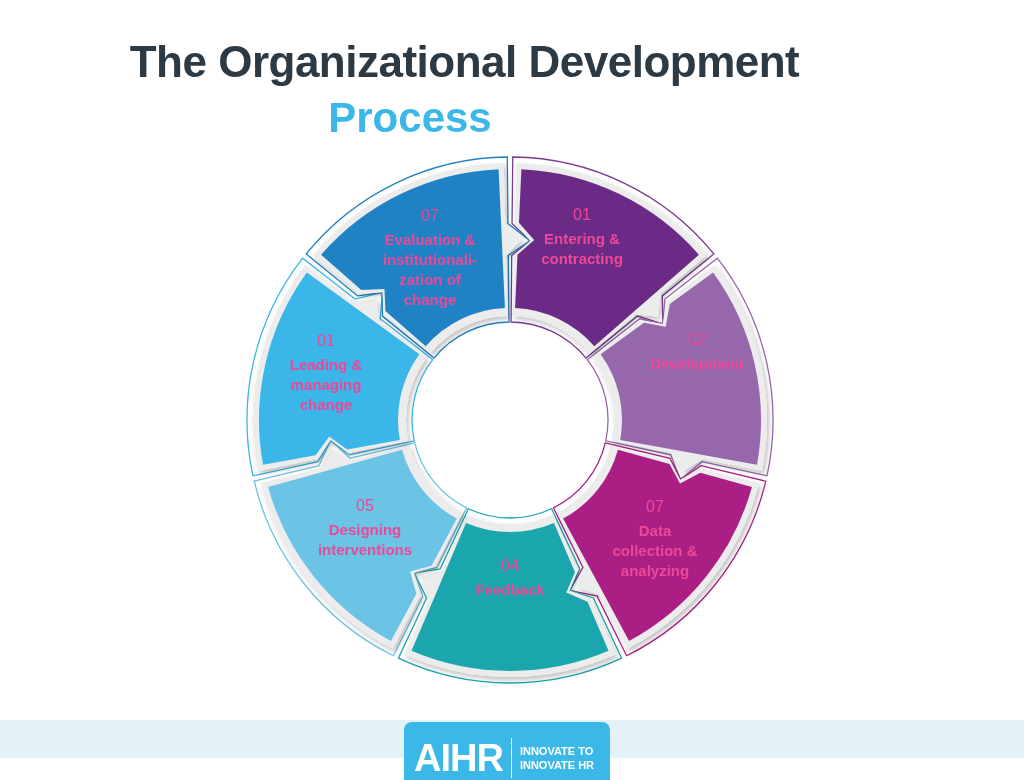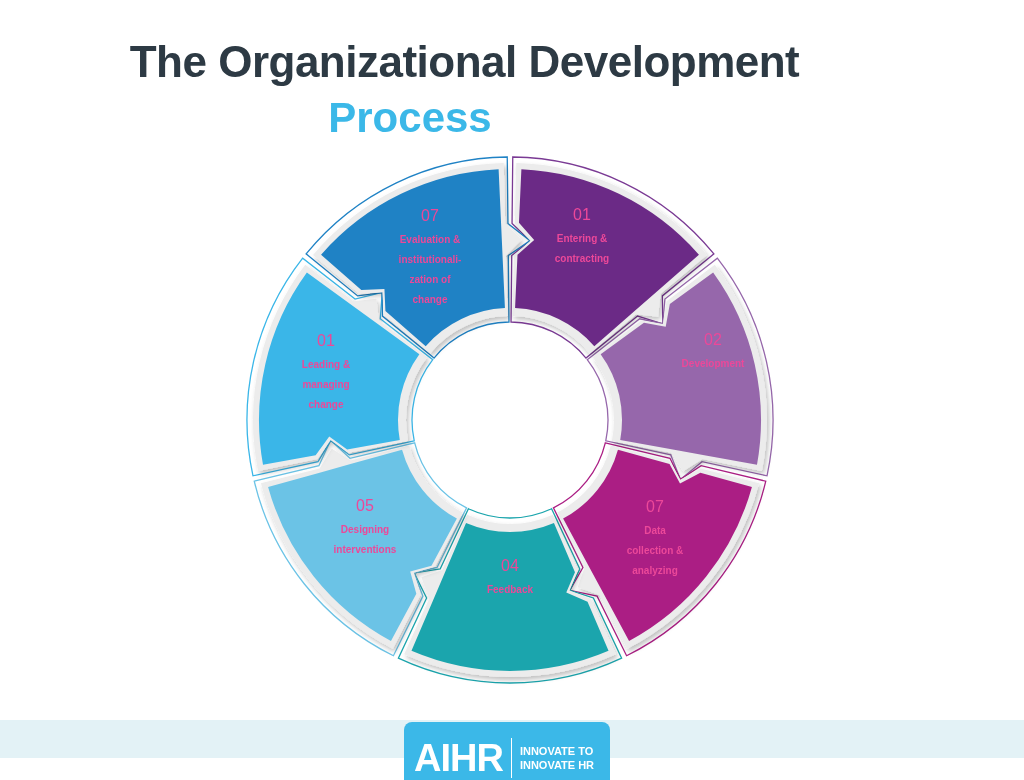--- a/index.html
+++ b/index.html
@@ -6,21 +6,21 @@
   body { width: 1024px; height: 780px; position: relative; overflow: hidden;
          font-family: "Liberation Sans", "DejaVu Sans", sans-serif; }
   .title { position: absolute; left: 0; top: 36px; width: 929px; text-align: center;
            font-size: 44px; font-weight: bold; color: #2d3a44; letter-spacing: -0.5px; line-height: 52px; }
   .subtitle { position: absolute; left: 0; top: 92px; width: 820px; text-align: center;
               font-size: 42px; font-weight: bold; color: #3bb8e8; line-height: 52px; }
   #wheel { position: absolute; left: 0; top: 0; }
   .seg-text { position: absolute; width: 130px; text-align: center; color: #ec4899;
               transform: translate(-50%, 0); }
   .seg-num { display: block; font-size: 16px; font-weight: normal; line-height: 20px; margin-bottom: 4px; }
-  .seg-label { display: block; font-size: 10px; font-weight: bold; line-height: 20px; }
+  .seg-label { display: block; font-size: 15px; font-weight: bold; line-height: 20px; }
   .footer-band { position: absolute; left: 0; top: 720px; width: 1024px; height: 38px; background: #e3f2f6; }
   .logo { position: absolute; left: 404px; top: 722px; width: 206px; height: 72px; background: #3bb8e8;
           border-radius: 8px; display: flex; align-items: center; }
   .logo-mark { color: #ffffff; font-weight: bold; font-size: 38px; margin-left: 10px; letter-spacing: -1px; }
   .logo-divider { width: 1px; height: 40px; background: #ffffff; margin: 0 8px; }
   .logo-text { color: #ffffff; font-size: 11px; font-weight: bold; line-height: 14px; }
 </style>
 </head>
 <body>
 
@@ -61,21 +61,21 @@
       <path d="M425.6927525234104,346.26881241346325 L385.420986987718,311.04900405739437 L384.4270008363868,288.951642966975 L361.33320199440664,289.982950461241 L321.0614364587143,254.7631421051721 A251,251 0 0 1 498.6138899795571,169.25838698253062 L501.0408098444722,222.70331246633387 L502.49242546460835,254.67037069963672 L504.9193453295235,308.11529618343997 A112,112 0 0 0 425.6927525234104,346.26881241346325 Z" fill="#1f82c5"></path>
     </g>
 </svg>
 
 <div id="seg-texts">
   <div class="seg-text" style="left: 582px; top: 205px;">
     <span class="seg-num">01</span>
     <span class="seg-label">Entering &amp;</span>
     <span class="seg-label">contracting</span>
   </div>
-  <div class="seg-text" style="left: 713px; top: 330px;">
+  <div class="seg-text" style="left: 697px; top: 330px;">
     <span class="seg-num">02</span>
     <span class="seg-label">Development</span>
   </div>
   <div class="seg-text" style="left: 655px; top: 497px;">
     <span class="seg-num">07</span>
     <span class="seg-label">Data</span>
     <span class="seg-label">collection &amp;</span>
     <span class="seg-label">analyzing</span>
   </div>
   <div class="seg-text" style="left: 510px; top: 556px;">

